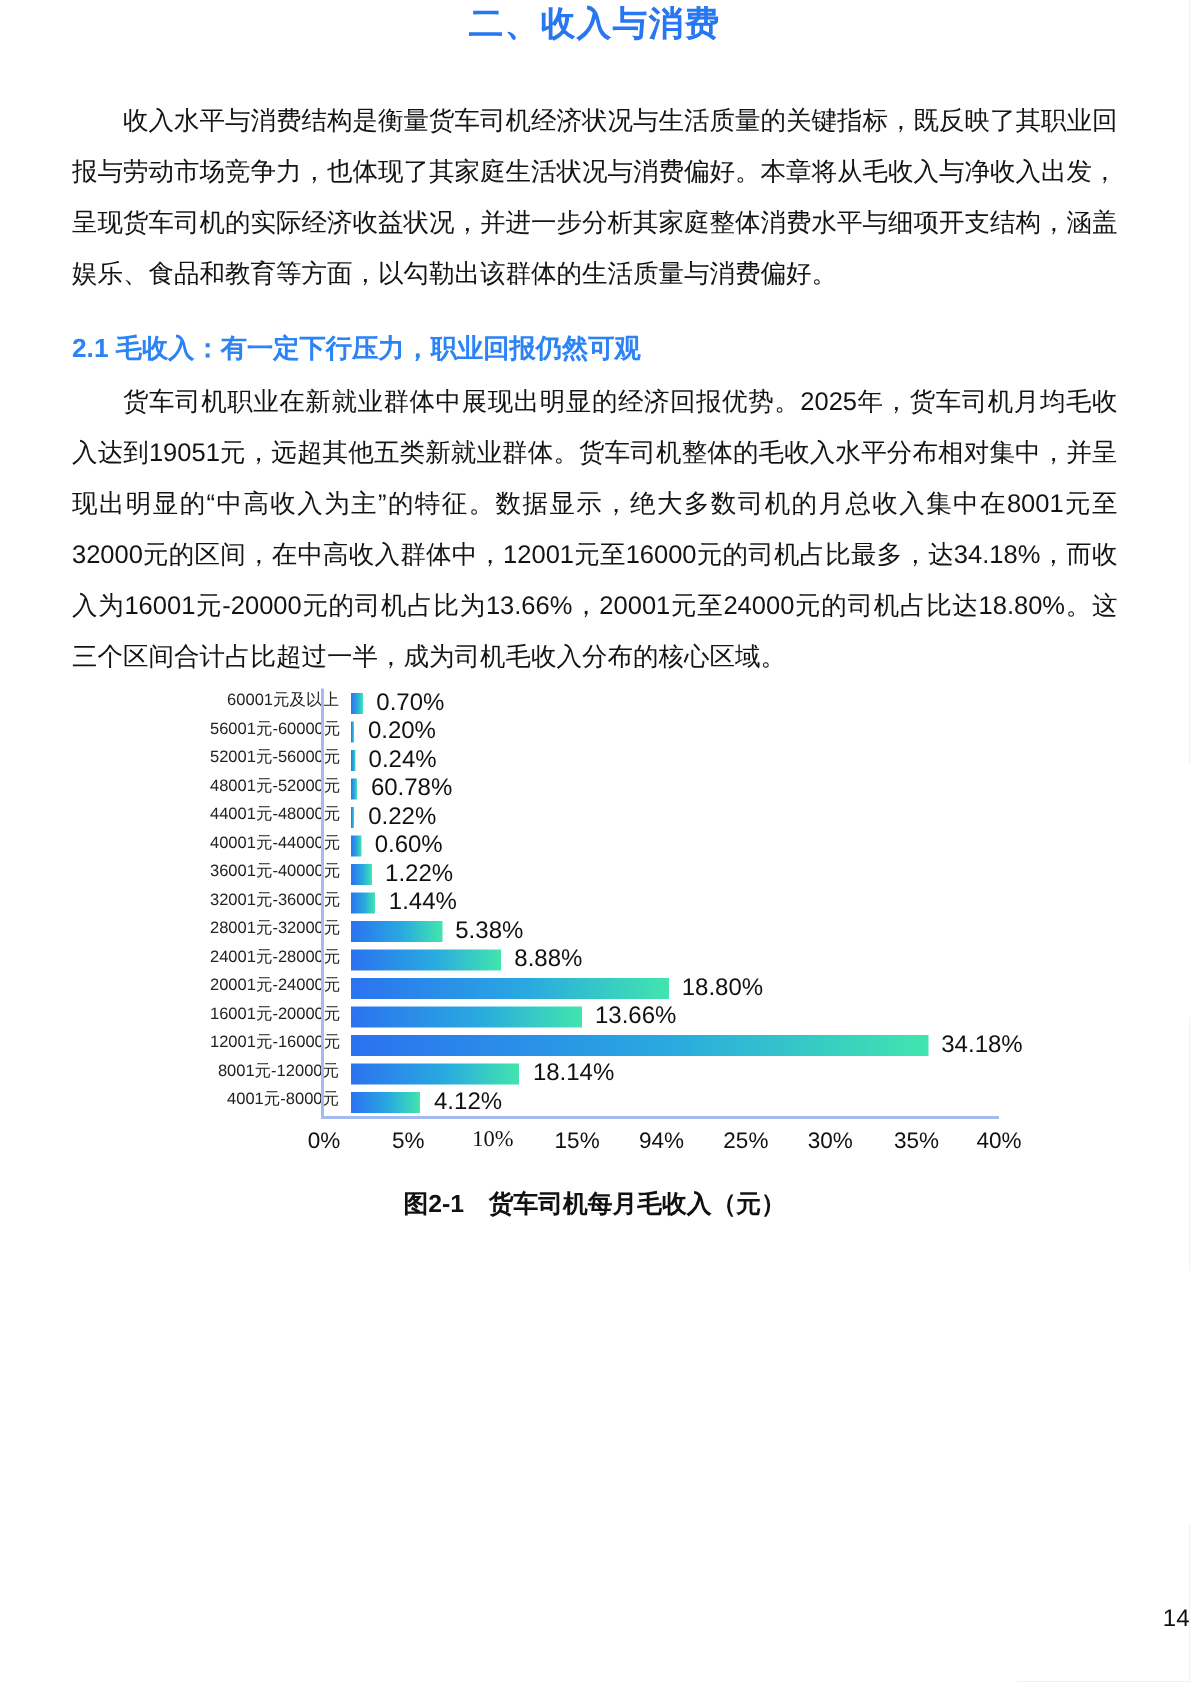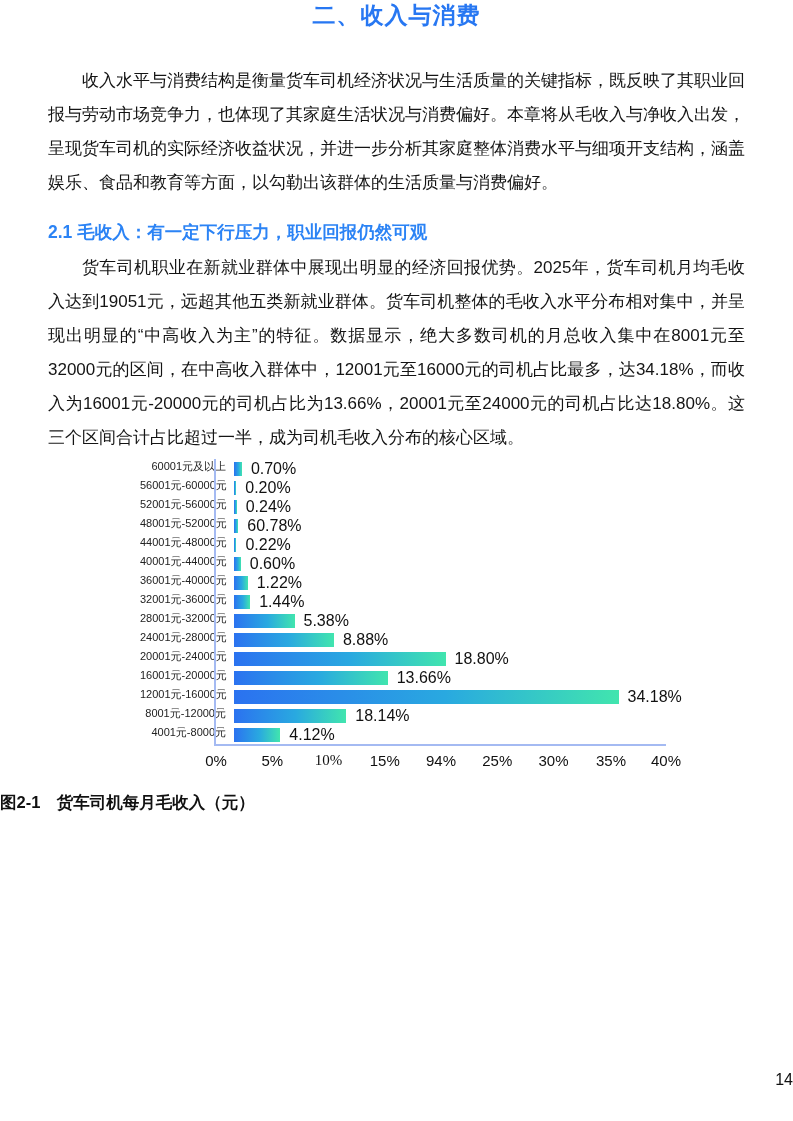--- a/index.html
+++ b/index.html
@@ -38,21 +38,21 @@
   }
   .bar-value { margin-left:9px; font-size:16px; color:#111; white-space:nowrap; }
   .axis-y { position:absolute; left:102px; top:0; width:2px; background:#A4BAF2; }
   .axis-x { margin-left:102px; width:452px; height:2px; background:#A4BAF2; }
   .x-ticks { position:relative; margin-left:104px; height:26px; }
   .x-tick {
     position:absolute; top:6px; transform:translateX(-50%);
     font-size:15px; color:#111; white-space:nowrap;
   }
   .chart-caption {
-    margin-top:20px; 
+    margin-top:20px; text-align:center;
     font-size:16.5px; font-weight:bold; color:#111;
   }
   .page-number {
     position:absolute; bottom:32px; left:0; width:100%;
     text-align:right; font-size:16px; color:#111;
   }
 </style>
 </head>
 <body>
 

